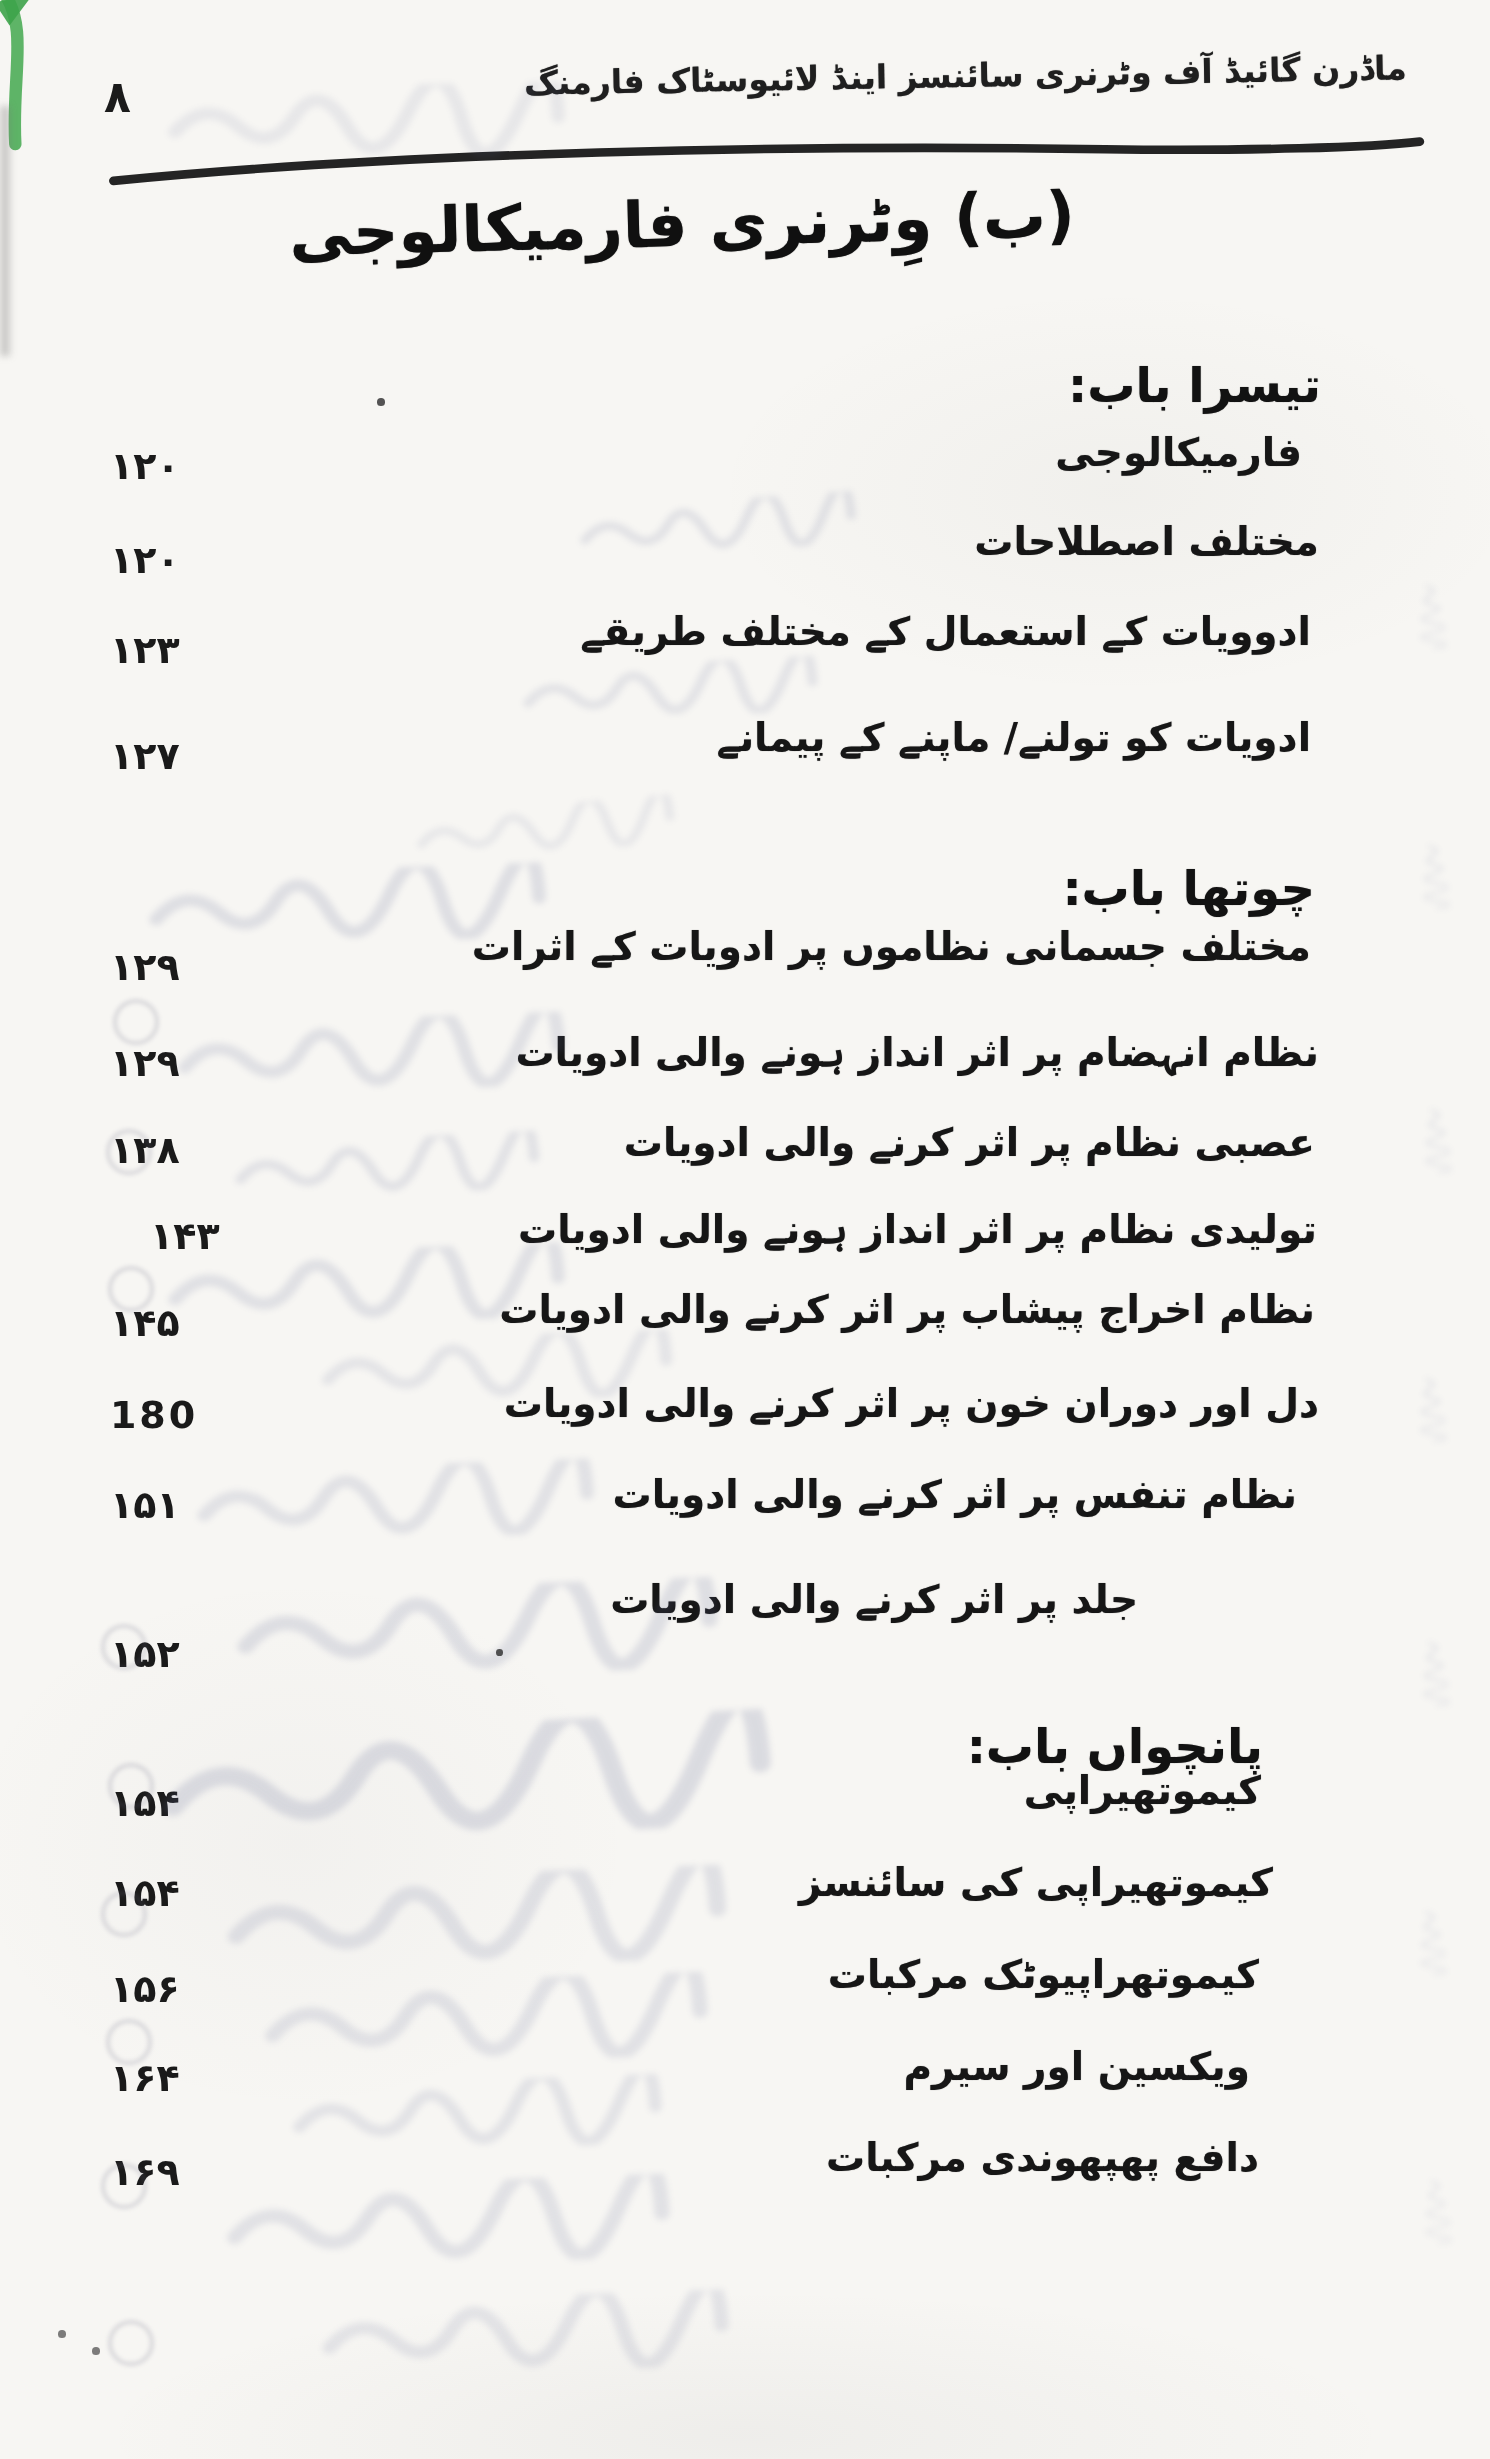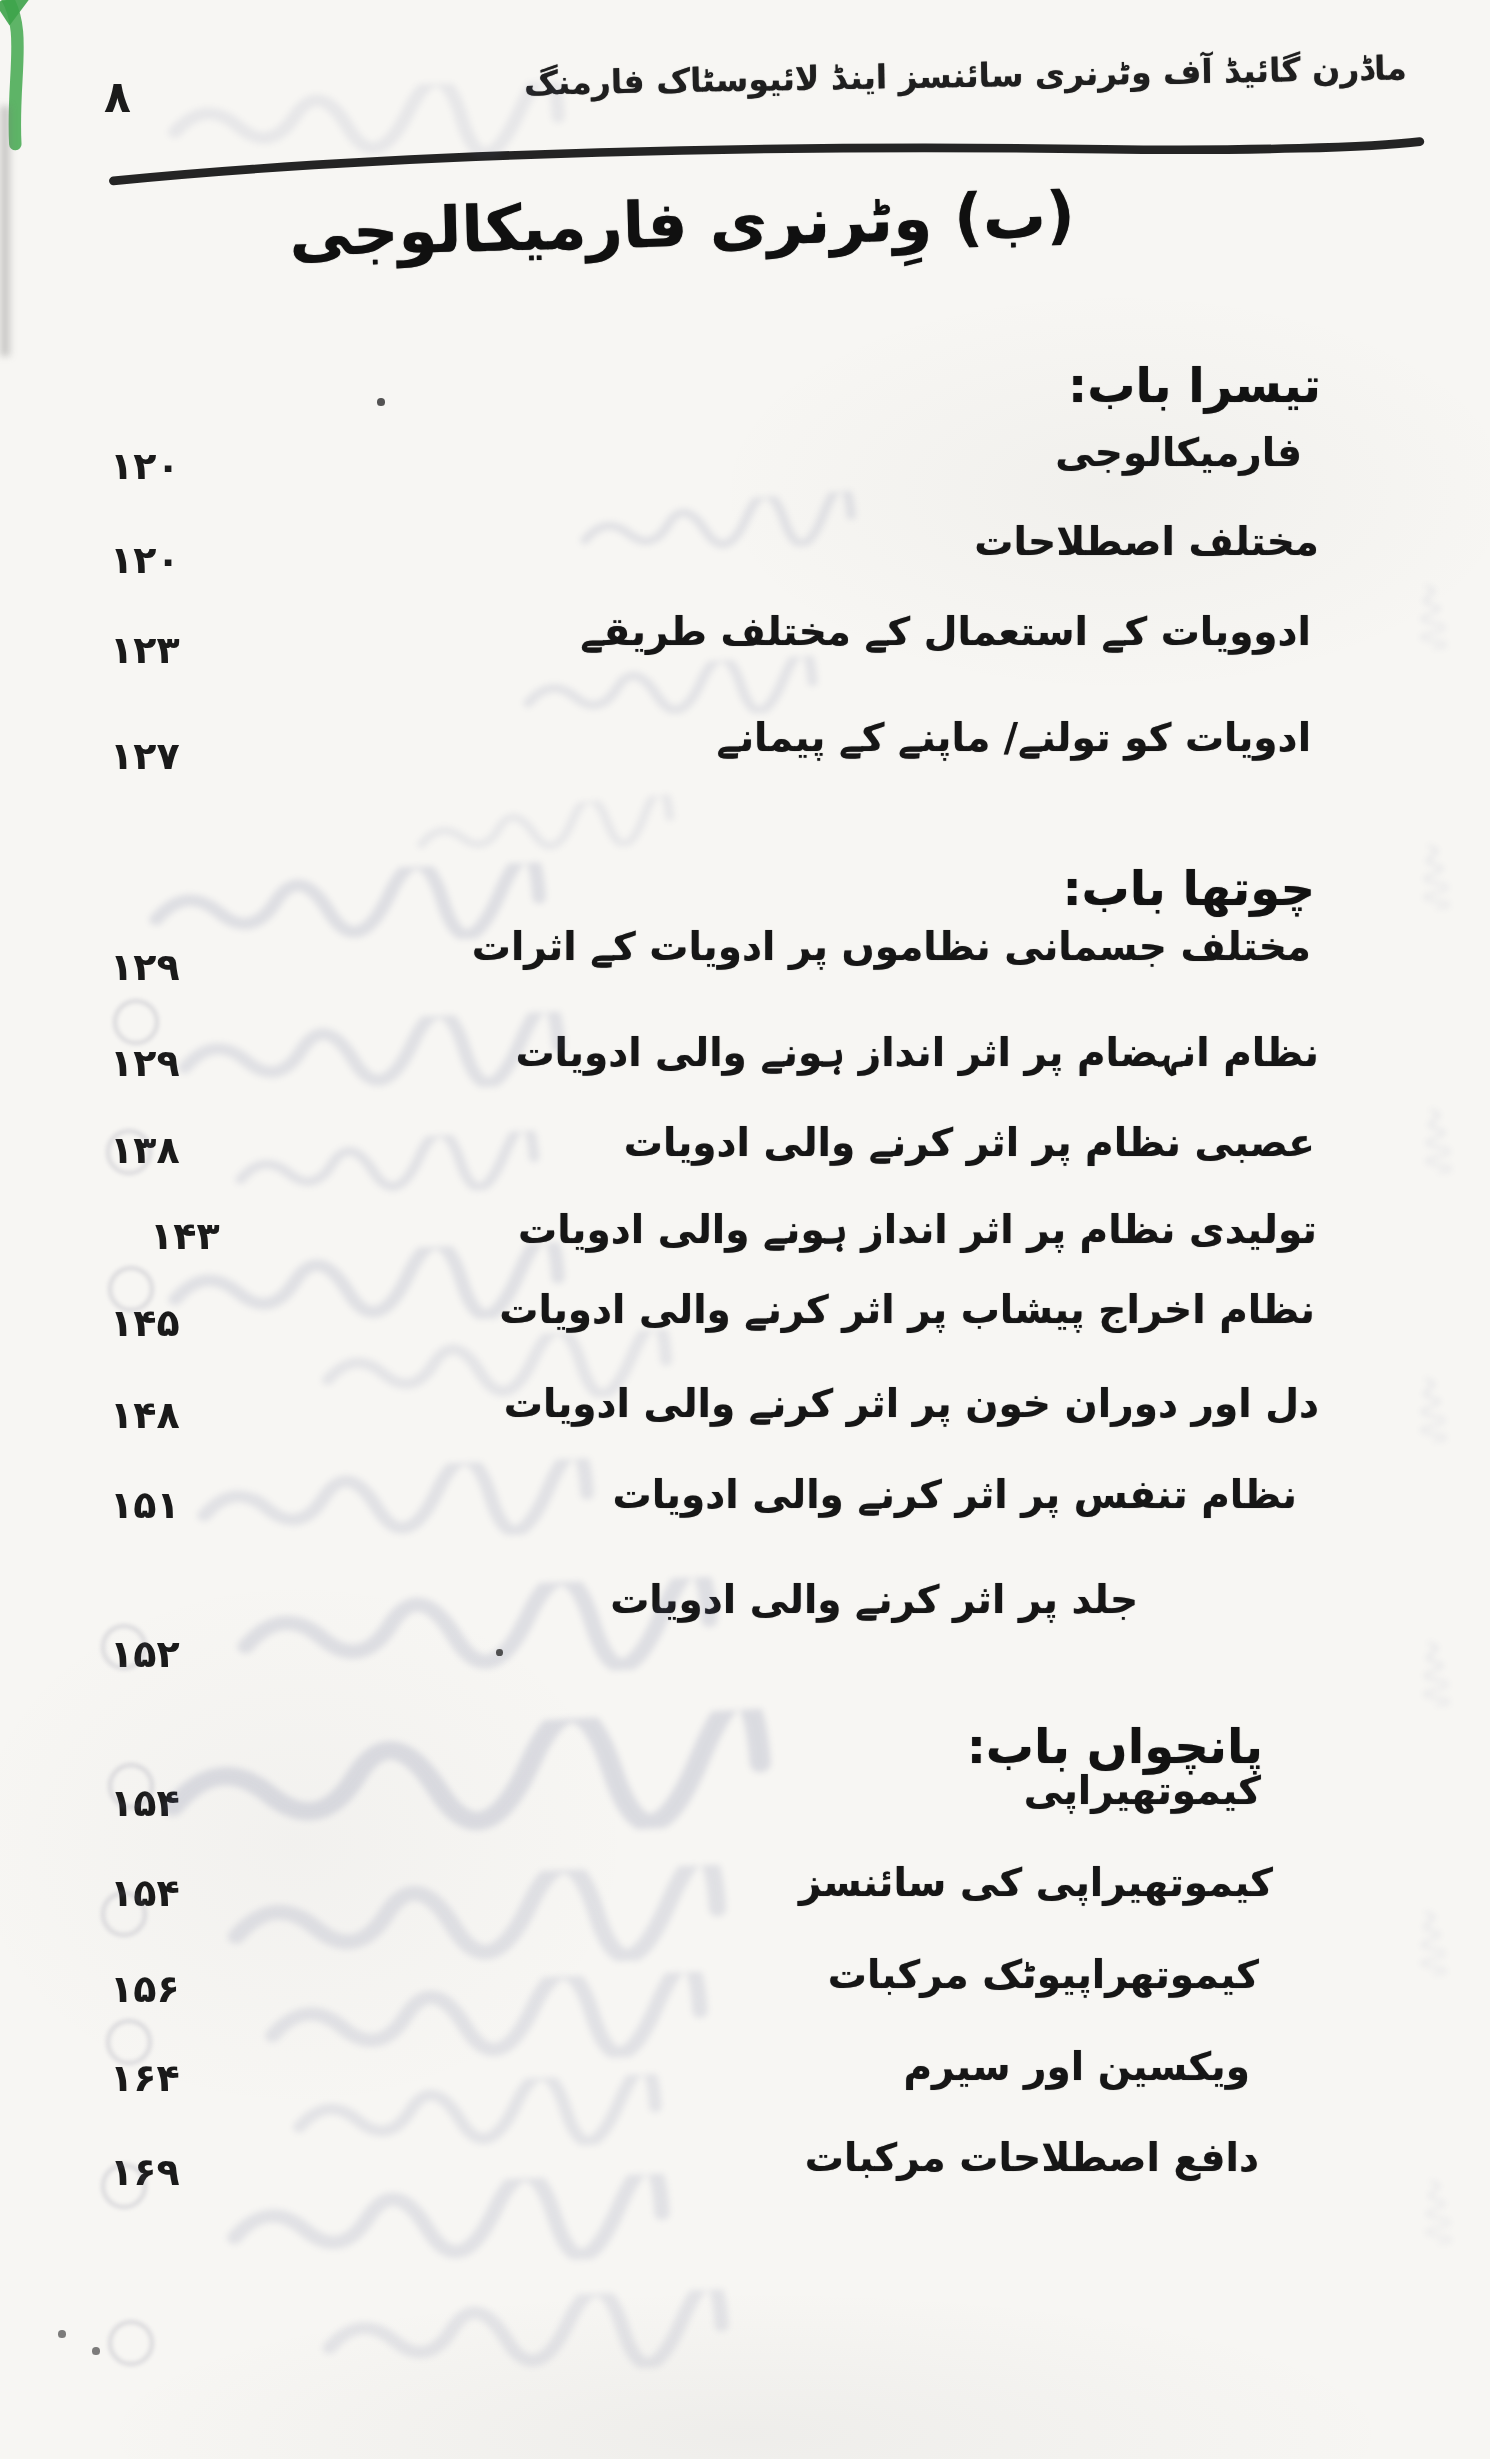--- a/index.html
+++ b/index.html
@@ -103,35 +103,35 @@
       <div class="toc-page-number urdu" style="top: 945px; left: 110px;">۱۲۹</div>
       <div class="toc-entry-title urdu" style="top: 1030px; right: 171px;">نظام انہضام پر اثر انداز ہونے والی ادویات</div>
       <div class="toc-page-number urdu" style="top: 1041px; left: 110px;">۱۲۹</div>
       <div class="toc-entry-title urdu" style="top: 1120px; right: 175px;">عصبی نظام پر اثر کرنے والی ادویات</div>
       <div class="toc-page-number urdu" style="top: 1128px; left: 110px;">۱۳۸</div>
       <div class="toc-entry-title urdu" style="top: 1207px; right: 173px;">تولیدی نظام پر اثر انداز ہونے والی ادویات</div>
       <div class="toc-page-number urdu" style="top: 1214px; left: 110px; margin-left: 40px;">۱۴۳</div>
       <div class="toc-entry-title urdu" style="top: 1287px; right: 175px;">نظام اخراج پیشاب پر اثر کرنے والی ادویات</div>
       <div class="toc-page-number urdu" style="top: 1301px; left: 110px;">۱۴۵</div>
       <div class="toc-entry-title urdu" style="top: 1381px; right: 171px;">دل اور دوران خون پر اثر کرنے والی ادویات</div>
-      <div class="toc-page-number urdu" style="top: 1393px; left: 110px;">۱۴۸</div>
+      <div class="toc-page-number urdu" style="top: 1393px; left: 110px;">180</div>
       <div class="toc-entry-title urdu" style="top: 1472px; right: 193px;">نظام تنفس پر اثر کرنے والی ادویات</div>
       <div class="toc-page-number urdu" style="top: 1483px; left: 110px;">۱۵۱</div>
       <div class="toc-entry-title urdu" style="top: 1577px; right: 352px;">جلد پر اثر کرنے والی ادویات</div>
       <div class="toc-page-number urdu" style="top: 1632px; left: 110px;">۱۵۲</div>
       <div class="chapter-heading urdu" style="top: 1670px; right: 227px;">پانچواں باب:</div>
       <div class="toc-entry-title urdu" style="top: 1768px; right: 229px;">کیموتھیراپی</div>
       <div class="toc-page-number urdu" style="top: 1781px; left: 110px;">۱۵۴</div>
       <div class="toc-entry-title urdu" style="top: 1860px; right: 217px;">کیموتھیراپی کی سائنسز</div>
       <div class="toc-page-number urdu" style="top: 1871px; left: 110px;">۱۵۴</div>
       <div class="toc-entry-title urdu" style="top: 1952px; right: 231px;">کیموتھراپیوٹک مرکبات</div>
       <div class="toc-page-number urdu" style="top: 1967px; left: 110px;">۱۵۶</div>
       <div class="toc-entry-title urdu" style="top: 2044px; right: 240px;">ویکسین اور سیرم</div>
       <div class="toc-page-number urdu" style="top: 2056px; left: 110px;">۱۶۴</div>
-      <div class="toc-entry-title urdu" style="top: 2135px; right: 231px;">دافع اصطلاحات مرکبات</div>
+      <div class="toc-entry-title urdu" style="top: 2135px; right: 231px;">دافع پھپھوندی مرکبات</div>
       <div class="toc-page-number urdu" style="top: 2150px; left: 110px;">۱۶۹</div>
     </div>
 
   <div id="marks-root">
       <div class="bleed" style="left: 163px; top: 85px; width: 413px; height: 74px; opacity: 0.1; transform: rotate(-1deg);">
         <svg viewBox="0 0 210 44" preserveAspectRatio="none">
           <path d="M6,26 q16,-20 32,-3 t29,-5 t27,7 t31,-9 t27,5 t29,-3 t20,3" fill="none" stroke="currentColor" stroke-width="7" stroke-linecap="round"></path>
         </svg>
       </div>
       <div class="bleed" style="left: 576px; top: 500px; width: 288px; height: 52px; opacity: 0.14; transform: rotate(-4deg);">

